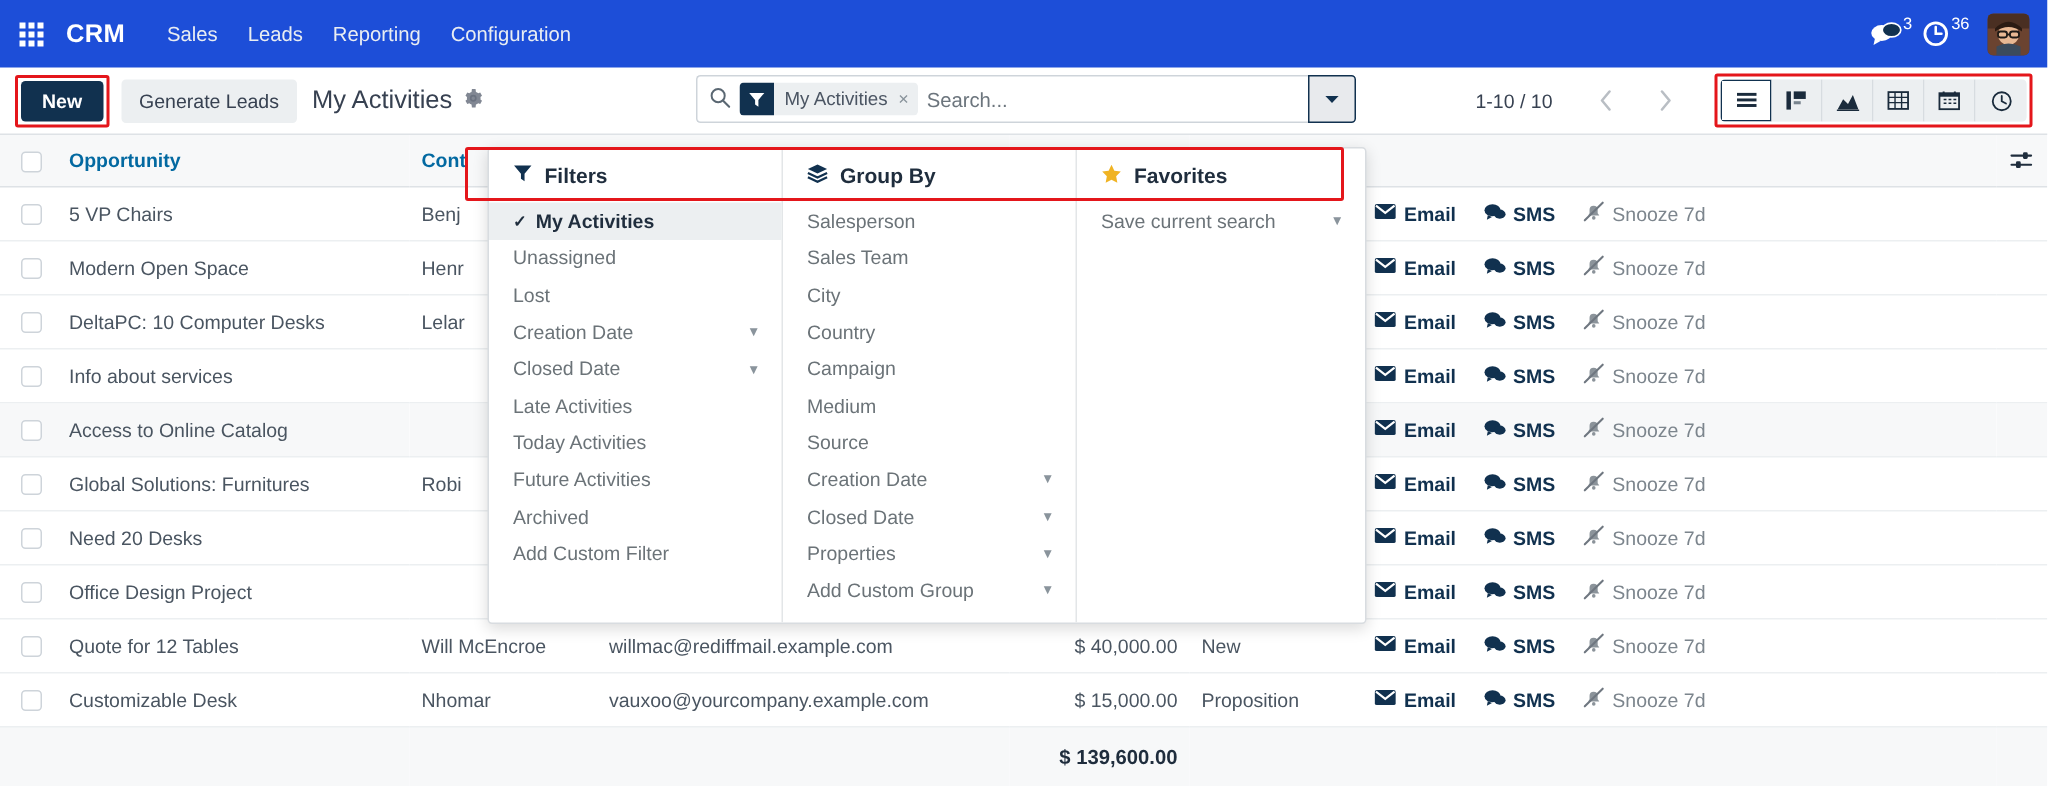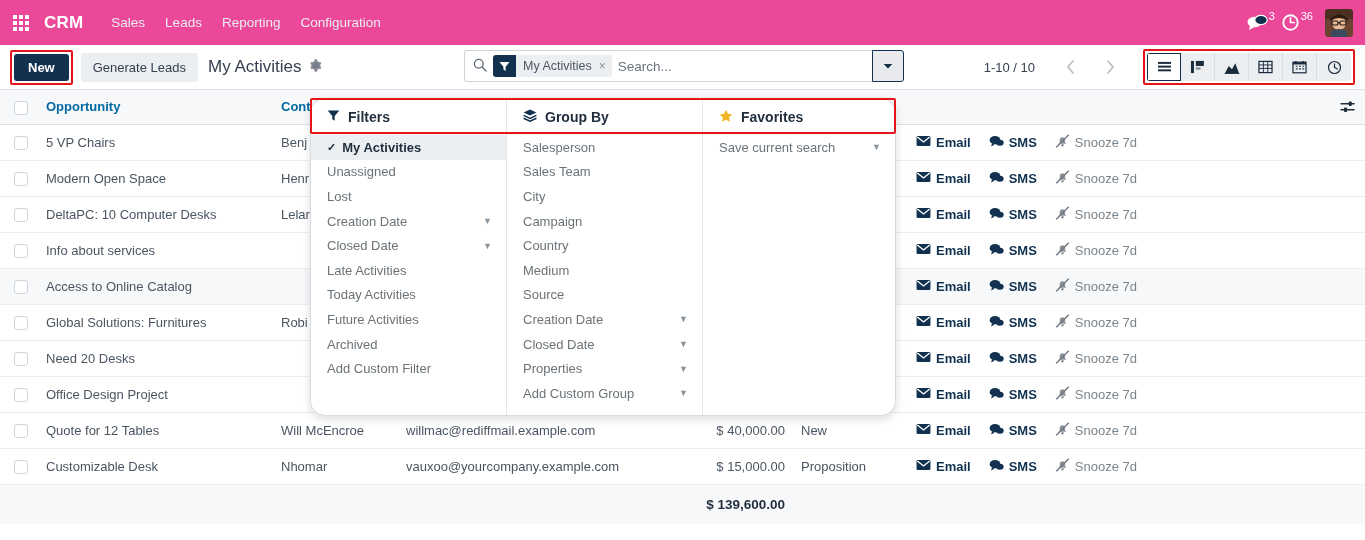--- a/index.html
+++ b/index.html
@@ -8,21 +8,21 @@
     width: 1365px; height: 540px;
     font-family: "Liberation Sans", sans-serif;
     background: #ffffff;
     overflow: hidden;
   }
   body { position: relative; }
 
   
   .navbar {
     height: 45px;
-    background: #ec4899;
+    background: #1d4ed8;
     display: flex;
     align-items: center;
     padding: 0 12px 0 10px;
     color: #ffffff;
     position: relative;
     z-index: 60;
   }
   .apps-grid {
     width: 22px; height: 22px;
     display: grid;
@@ -202,25 +202,25 @@
     background: #f7f8f9; border-top: 1px solid #dee2e6;
     font-size: 13.5px; font-weight: 700; color: #1f2d3d;
     padding: 12px 8px; height: 40px;
   }
   tfoot td.amount { text-align: right; }
   .opt-icon { color: #1f2d3d; cursor: pointer; display:flex; justify-content:center; }
 
   
   .search-dropdown {
     position: absolute;
-    left: 310px; top: 98px;
+    left: 325px; top: 98px;
     width: 586px; height: 318px;
     background: #ffffff;
     border: 1px solid #d8dce0;
-    border-radius: 15px;
+    border-radius: 3px;
     box-shadow: 0 3px 10px rgba(0,0,0,.14);
     z-index: 40;
     display: flex;
     overflow: hidden;
   }
   .dd-col { display: flex; flex-direction: column; }
   .dd-col.filters { width: 196px; border-right: 1px solid #e3e6e8; }
   .dd-col.groupby { width: 196px; border-right: 1px solid #e3e6e8; }
   .dd-col.favorites { flex: 1; }
   .dd-head {
@@ -867,24 +867,24 @@
         <div class="dd-item">
           <span>Salesperson</span>
         </div>
         <div class="dd-item">
           <span>Sales Team</span>
         </div>
         <div class="dd-item">
           <span>City</span>
         </div>
         <div class="dd-item">
+          <span>Country</span>
+        </div>
+        <div class="dd-item">
           <span>Campaign</span>
-        </div>
-        <div class="dd-item">
-          <span>Country</span>
         </div>
         <div class="dd-item">
           <span>Medium</span>
         </div>
         <div class="dd-item">
           <span>Source</span>
         </div>
         <div class="dd-item">
           <span>Creation Date</span>
           <span class="caret">▼</span>

